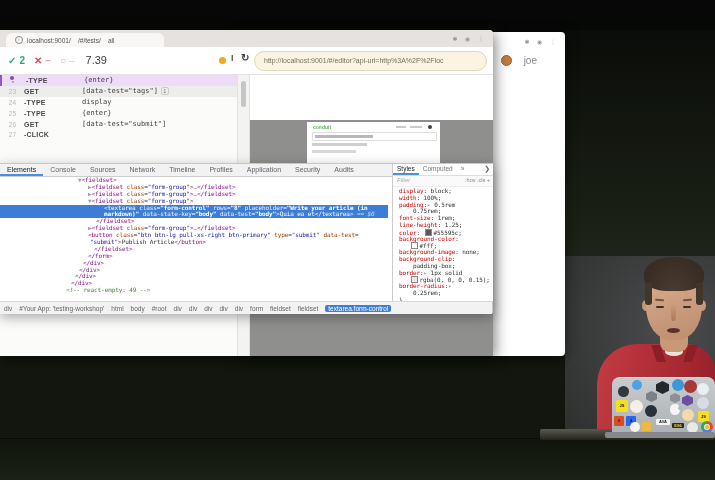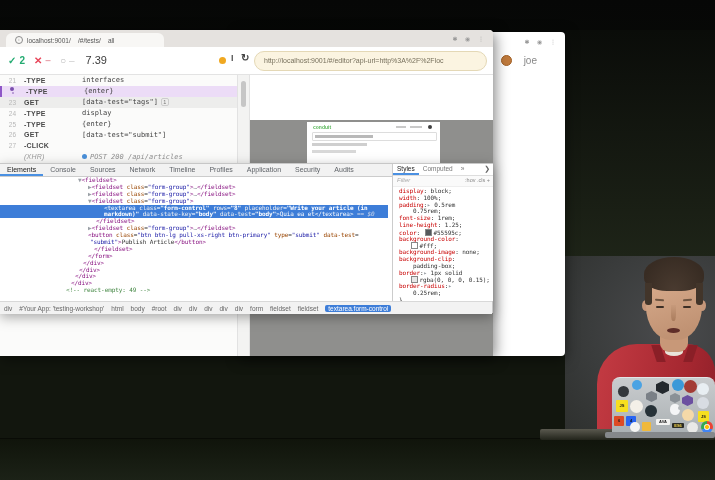--- a/index.html
+++ b/index.html
@@ -267,25 +267,20 @@
       <div class="ibeam">I</div>
       <div class="reload">↻</div>
       <div class="urlpill">http://localhost:9001/#/editor?api-url=http%3A%2F%2Floc</div>
     </div>
 
     <div class="viewport">
       <span class="arr">▾</span><span>1000 x 660</span><span class="scale">(20%)</span>
     </div>
 
     <div class="reporter">
-        <div class="cmd-row">
-          <span class="cmd-num">21</span>
-          <span class="cmd-name">-TYPE</span>
-          <span class="cmd-arg">interfaces</span>
-        </div>
         <div class="cmd-row pinned">
           <span class="pin-ico"></span>
           <span class="cmd-name">-TYPE</span>
           <span class="cmd-arg">{enter}</span>
         </div>
         <div class="cmd-row shaded">
           <span class="cmd-num">23</span>
           <span class="cmd-name">GET</span>
           <span class="cmd-arg">[data-test="tags"]</span>
           <span class="cmd-badge">1</span>
@@ -302,26 +297,20 @@
         </div>
         <div class="cmd-row">
           <span class="cmd-num">26</span>
           <span class="cmd-name">GET</span>
           <span class="cmd-arg">[data-test="submit"]</span>
         </div>
         <div class="cmd-row">
           <span class="cmd-num">27</span>
           <span class="cmd-name">-CLICK</span>
           <span class="cmd-arg"></span>
-        </div>
-        <div class="cmd-row xhr">
-          <span class="cmd-num"></span>
-          <span class="cmd-name">(XHR)</span>
-          <span class="xhr-dot"></span>
-          <span class="cmd-arg">POST 200 /api/articles</span>
         </div>
       </div>
     <div class="rep-scroll">
       <div class="rep-thumb"></div>
     </div>
 
     <div class="apppane">
       <div class="preview-gray">
         <div class="thumb">
           <span class="brand">conduit</span>

